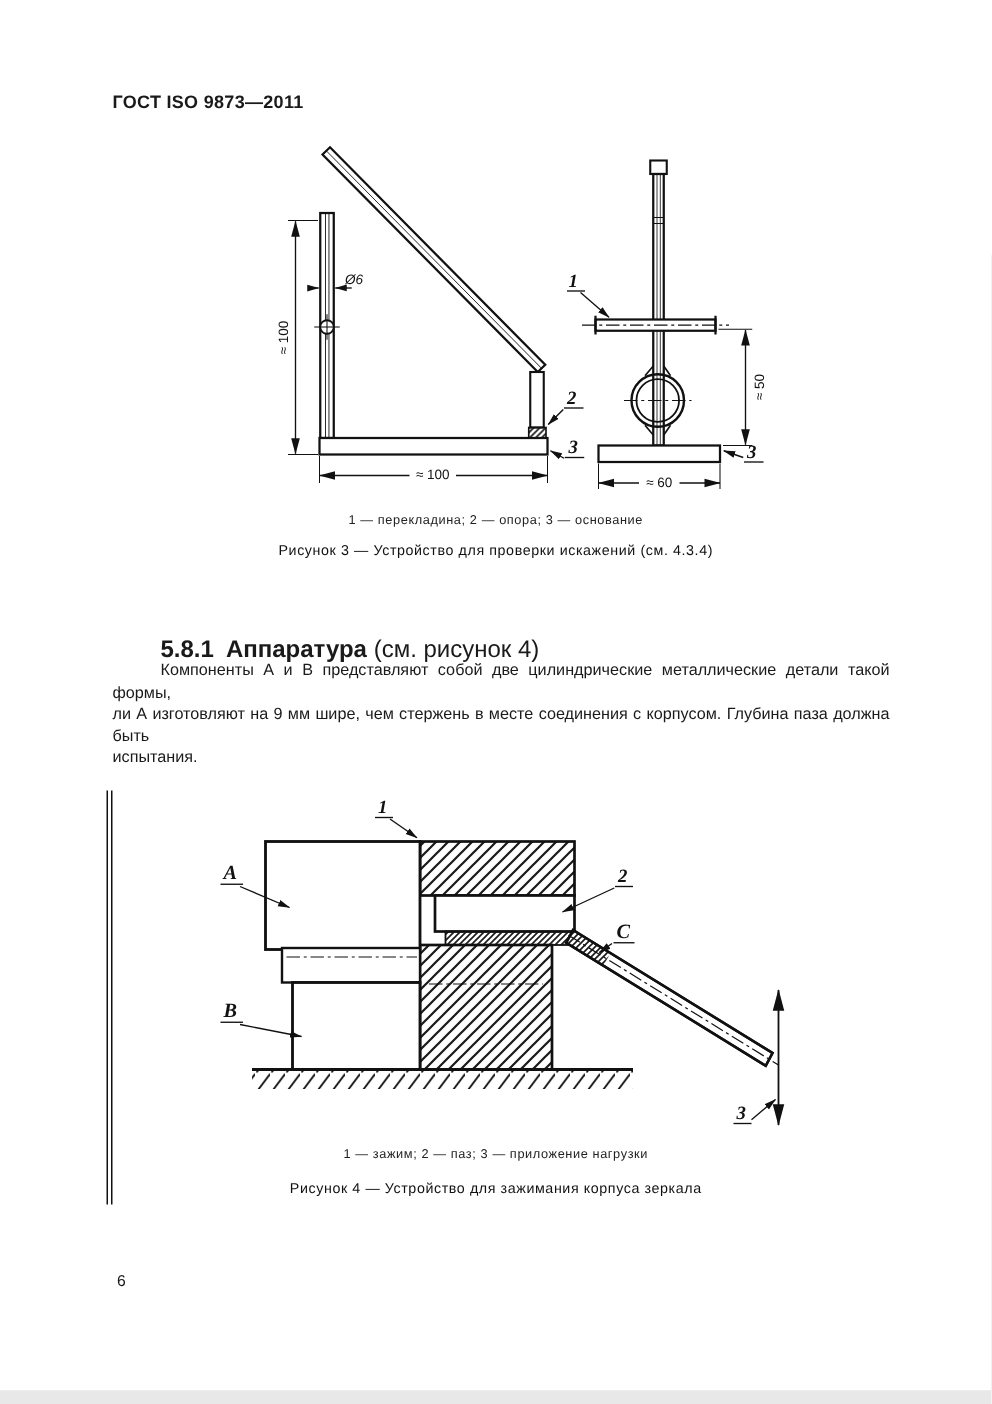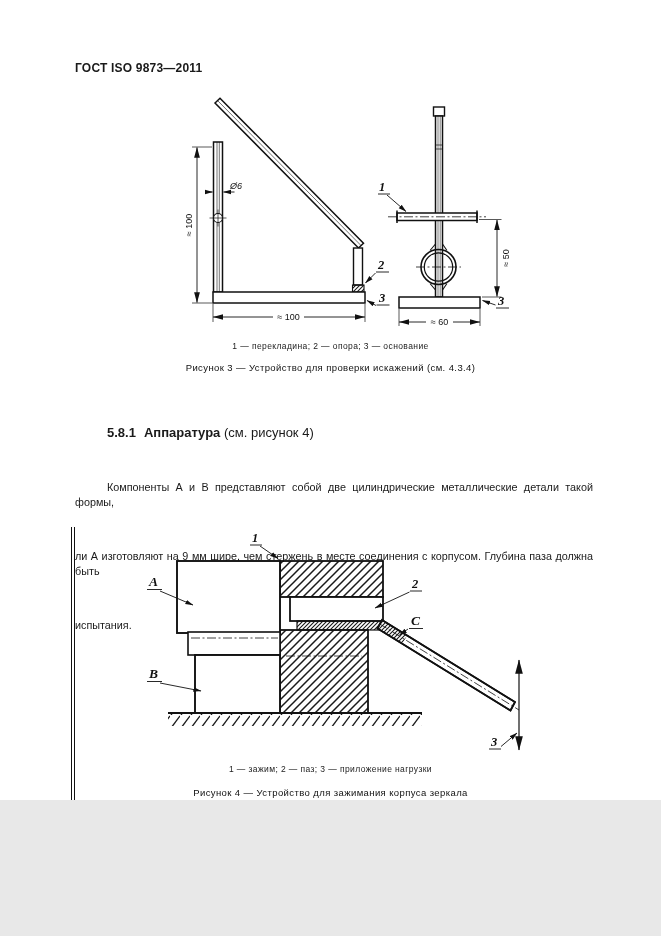--- a/index.html
+++ b/index.html
@@ -1,32 +1,32 @@
 <!DOCTYPE html>
 <html><head>
 <meta charset="utf-8">
 <style>
   html,body{margin:0;padding:0;background:#e8e8e8;}
   .page{
-    position:relative;width:661px;height:800px;background:#ffffff;
+    position:relative;width:661px;height:927px;background:#ffffff;
     font-family:"Liberation Sans",sans-serif;color:#1a1a1a;overflow:hidden;
     margin:0 auto;
   }
   .abs{position:absolute;}
   .center{position:absolute;left:40px;width:581px;text-align:center;}
   .hdr{font-size:12px;font-weight:bold;letter-spacing:.2px;}
   .legend{font-size:8.5px;letter-spacing:.4px;color:#222;}
   .figcap{font-size:9.5px;letter-spacing:.4px;color:#111;text-align:center;}
   .h2{font-size:11px;font-weight:bold;}
   .h2 .num{margin-right:9px;}
-  .h3{font-size:13px;}
+  .h3{font-size:16px;}
   .h3 .num{font-weight:bold;margin-right:8px;}
   .h3 .b{font-weight:bold;}
   .para{font-size:10.8px;line-height:14.6px;width:518px;}
-  .para .ln{text-align:justify;text-align-last:justify;white-space:nowrap0;margin-top:40px;}
+  .para .ln{text-align:justify;text-align-last:justify;white-space:nowrap0;}
   .para .ln.first{text-indent:32px;}
   .para .ln.last{text-align:left;text-align-last:left;}
   .pagenum{font-size:10.5px;}
   .changebar{position:absolute;left:71px;top:527px;height:276px;width:2px;
     border-left:1.4px solid #111;border-right:1.4px solid #111;}
   svg{position:absolute;overflow:visible;}
   svg text{font-family:"Liberation Sans",sans-serif;fill:#111;}
   .dim{font-size:9px;}
   .dimi{font-size:9px;font-style:italic;}
   .lbl{font-family:"Liberation Serif",serif;font-style:italic;font-weight:bold;font-size:12.5px;}

